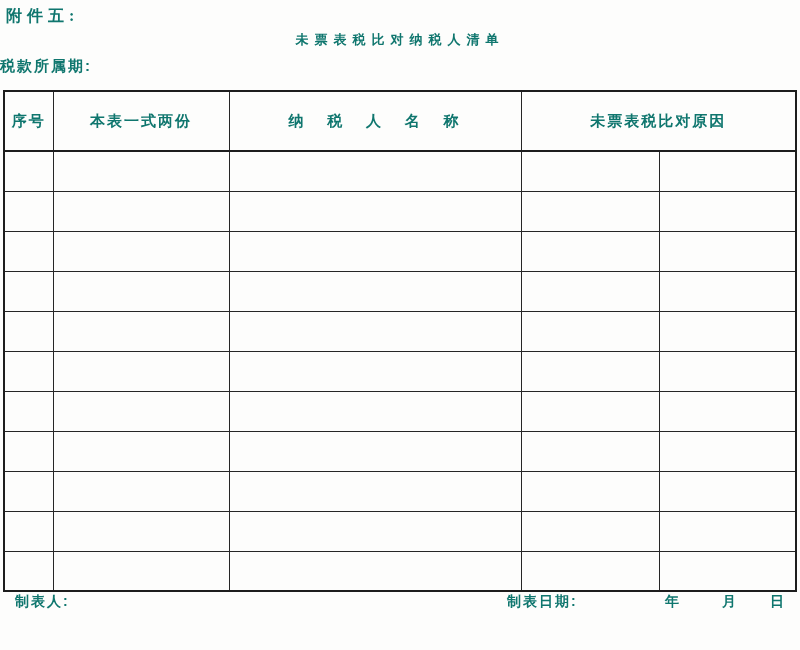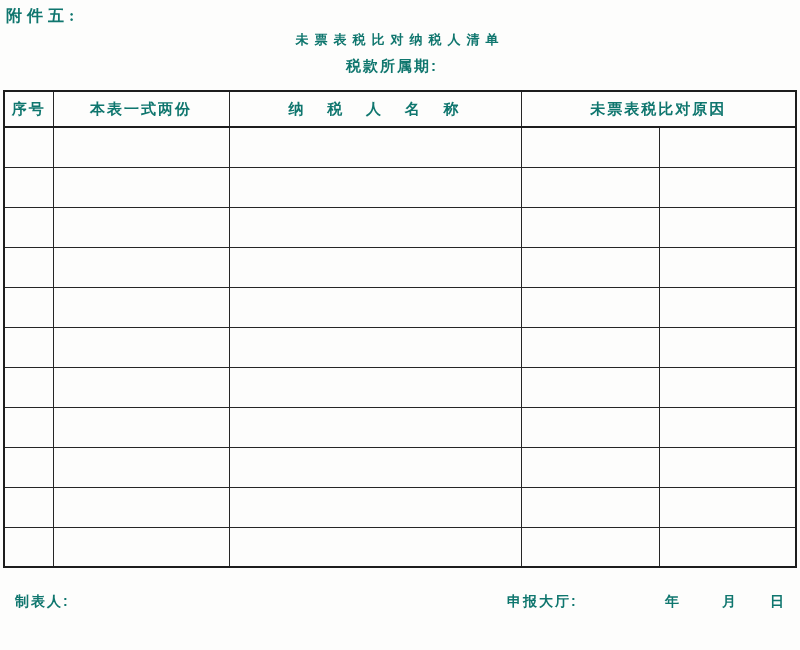--- a/index.html
+++ b/index.html
@@ -34,42 +34,42 @@
     font-family: "Liberation Sans", sans-serif;
     font-size: 13px;
     font-weight: bold;
     letter-spacing: 6px;
   }
   .subtitle {
     position: absolute;
     left: 0;
     top: 57px;
     width: 98%;
-    text-align: center;
+    text-align: left;
     font-family: "Liberation Sans", sans-serif;
     font-size: 15px;
     font-weight: bold;
     letter-spacing: 2px;
   }
   table.form {
     position: absolute;
     left: 3px;
     top: 90px;
     width: 792px;
     border-collapse: collapse;
     table-layout: fixed;
     border: 2px solid #1d1d1d;
   }
   table.form th, table.form td {
     border: 1px solid #262626;
     padding: 0;
     background: transparent;
   }
   table.form thead tr {
-    height: 36px;
+    height: 60px;
     padding-left: 28px;
   }
   table.form th {
     font-weight: bold;
     font-size: 15px;
     letter-spacing: 2px;
     text-align: center;
     vertical-align: middle;
     border-bottom: 2px solid #1d1d1d;
     white-space: nowrap;
@@ -211,20 +211,20 @@
           <td></td>
           <td></td>
           <td></td>
           <td></td>
         </tr>
       </tbody>
   </table>
 
   <div class="byline">
     <span class="preparer">制表人:</span>
-    <span class="datelabel">申报大厅:</span>
+    <span class="datelabel">制表日期:</span>
     <span class="unit-year">年</span>
     <span class="unit-month">月</span>
     <span class="unit-day">日</span>
   </div>
 
 
 </div>
 
 </body></html>

